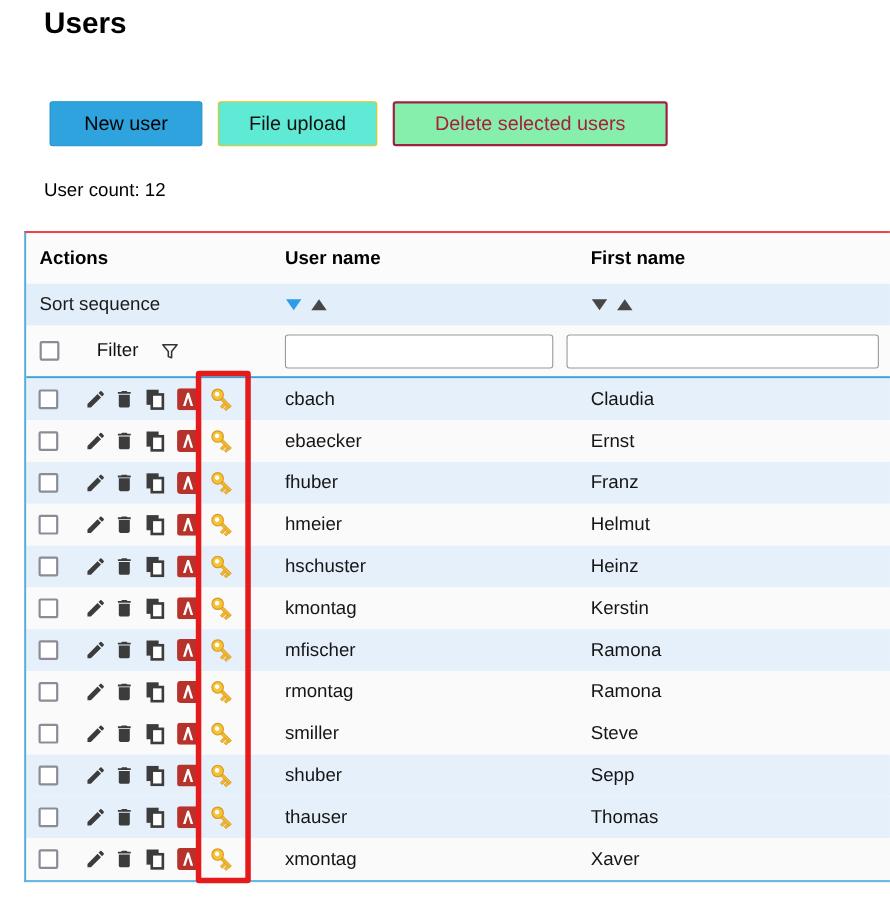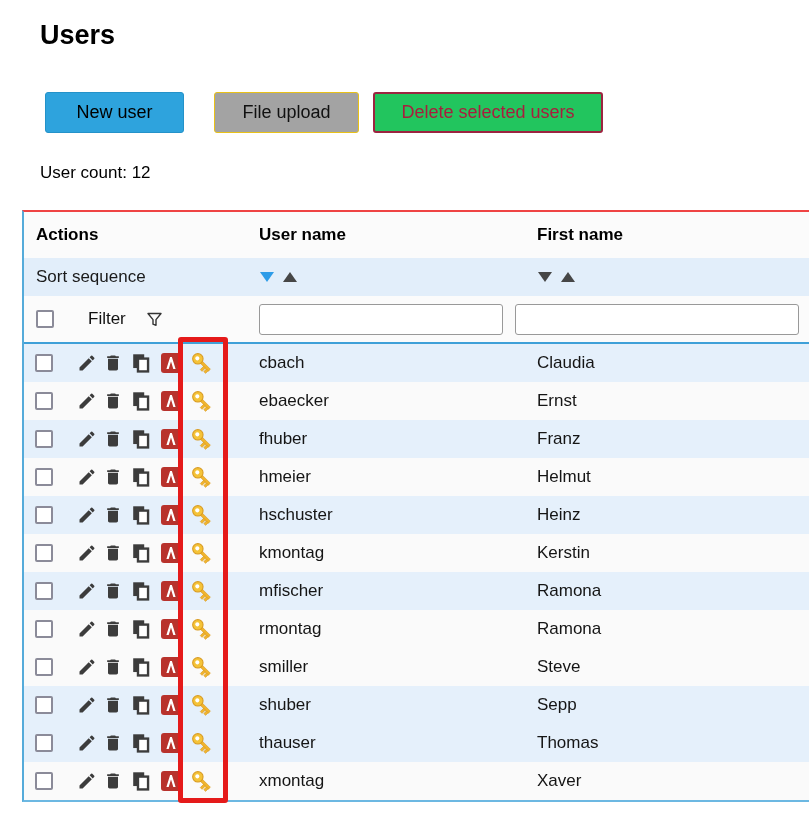--- a/index.html
+++ b/index.html
@@ -1,24 +1,24 @@
 <!DOCTYPE html>
 <html><head>
 <meta charset="utf-8">
 <style>
   html,body{margin:0;padding:0;background:#fff;}
   body{width:809px;height:834px;position:relative;font-family:"Liberation Sans",sans-serif;color:#111;overflow:hidden;}
 
-  .page-title{position:absolute;left:40px;top:20px;font-size:27px;font-weight:bold;color:#000;margin:0;}
+  .page-title{position:absolute;left:40px;top:6px;font-size:27px;font-weight:bold;color:#000;margin:0;}
 
   .toolbar{position:absolute;left:45px;top:92px;display:flex;gap:14px;}
   .btn{height:41px;font-size:18px;border-radius:3px;display:flex;align-items:center;justify-content:center;cursor:pointer;box-sizing:border-box;font-family:"Liberation Sans",sans-serif;}
   .btn-primary{background:#2ea3dd;border:1px solid #2492c9;color:#000000;width:139px;}
-  .btn-warning{background:#a3a3a3;border:1px solid #e8c118;color:#111;width:145px;margin-left:16px;}
-  .btn-danger{background:#22c55e;border:2px solid #9c2440;color:#a81e3e;width:230px;}
+  .btn-warning{background:#5eead4;border:1px solid #e8c118;color:#111;width:145px;}
+  .btn-danger{background:#86efac;border:2px solid #9c2440;color:#a81e3e;width:250px;}
 
   .user-count{position:absolute;left:40px;top:163px;font-size:17px;color:#000;}
 
   .table{position:absolute;left:22px;top:210px;width:801px;border-top:2px solid #ef4444;border-left:2px solid #55abda;border-bottom:2px solid #6cb8e2;box-sizing:border-box;}
   .trow{display:grid;grid-template-columns:233px 278px 1fr;align-items:center;}
   .hdr{height:46px;background:#fbfbfb;font-weight:bold;font-size:17px;color:#000;}
   .hdr .c1{padding-left:12px;}
   .sortrow{height:38px;background:#e2eefa;font-size:17px;color:#1a1a1a;}
   .sortrow .c1{padding-left:12px;}
   .filterrow{height:46px;background:#fbfbfb;}

